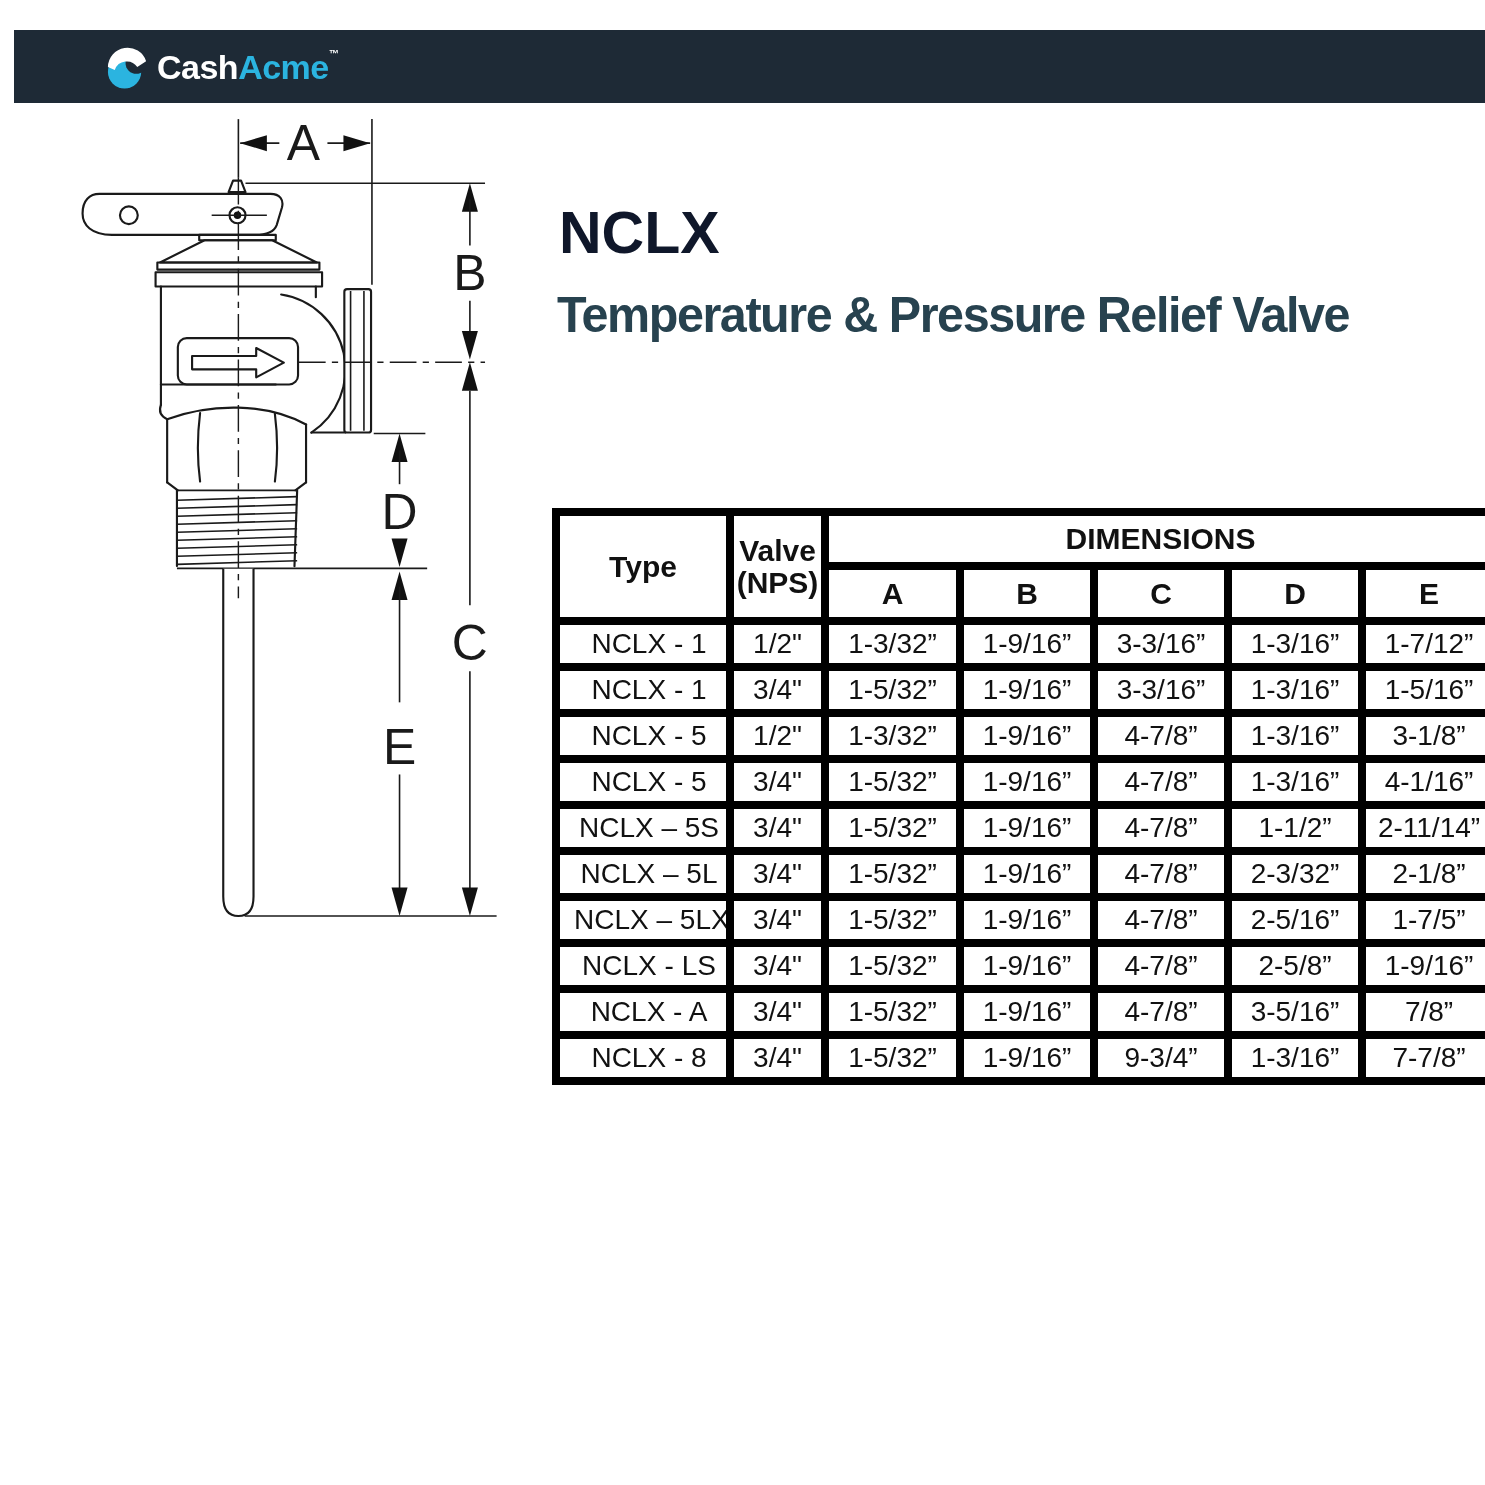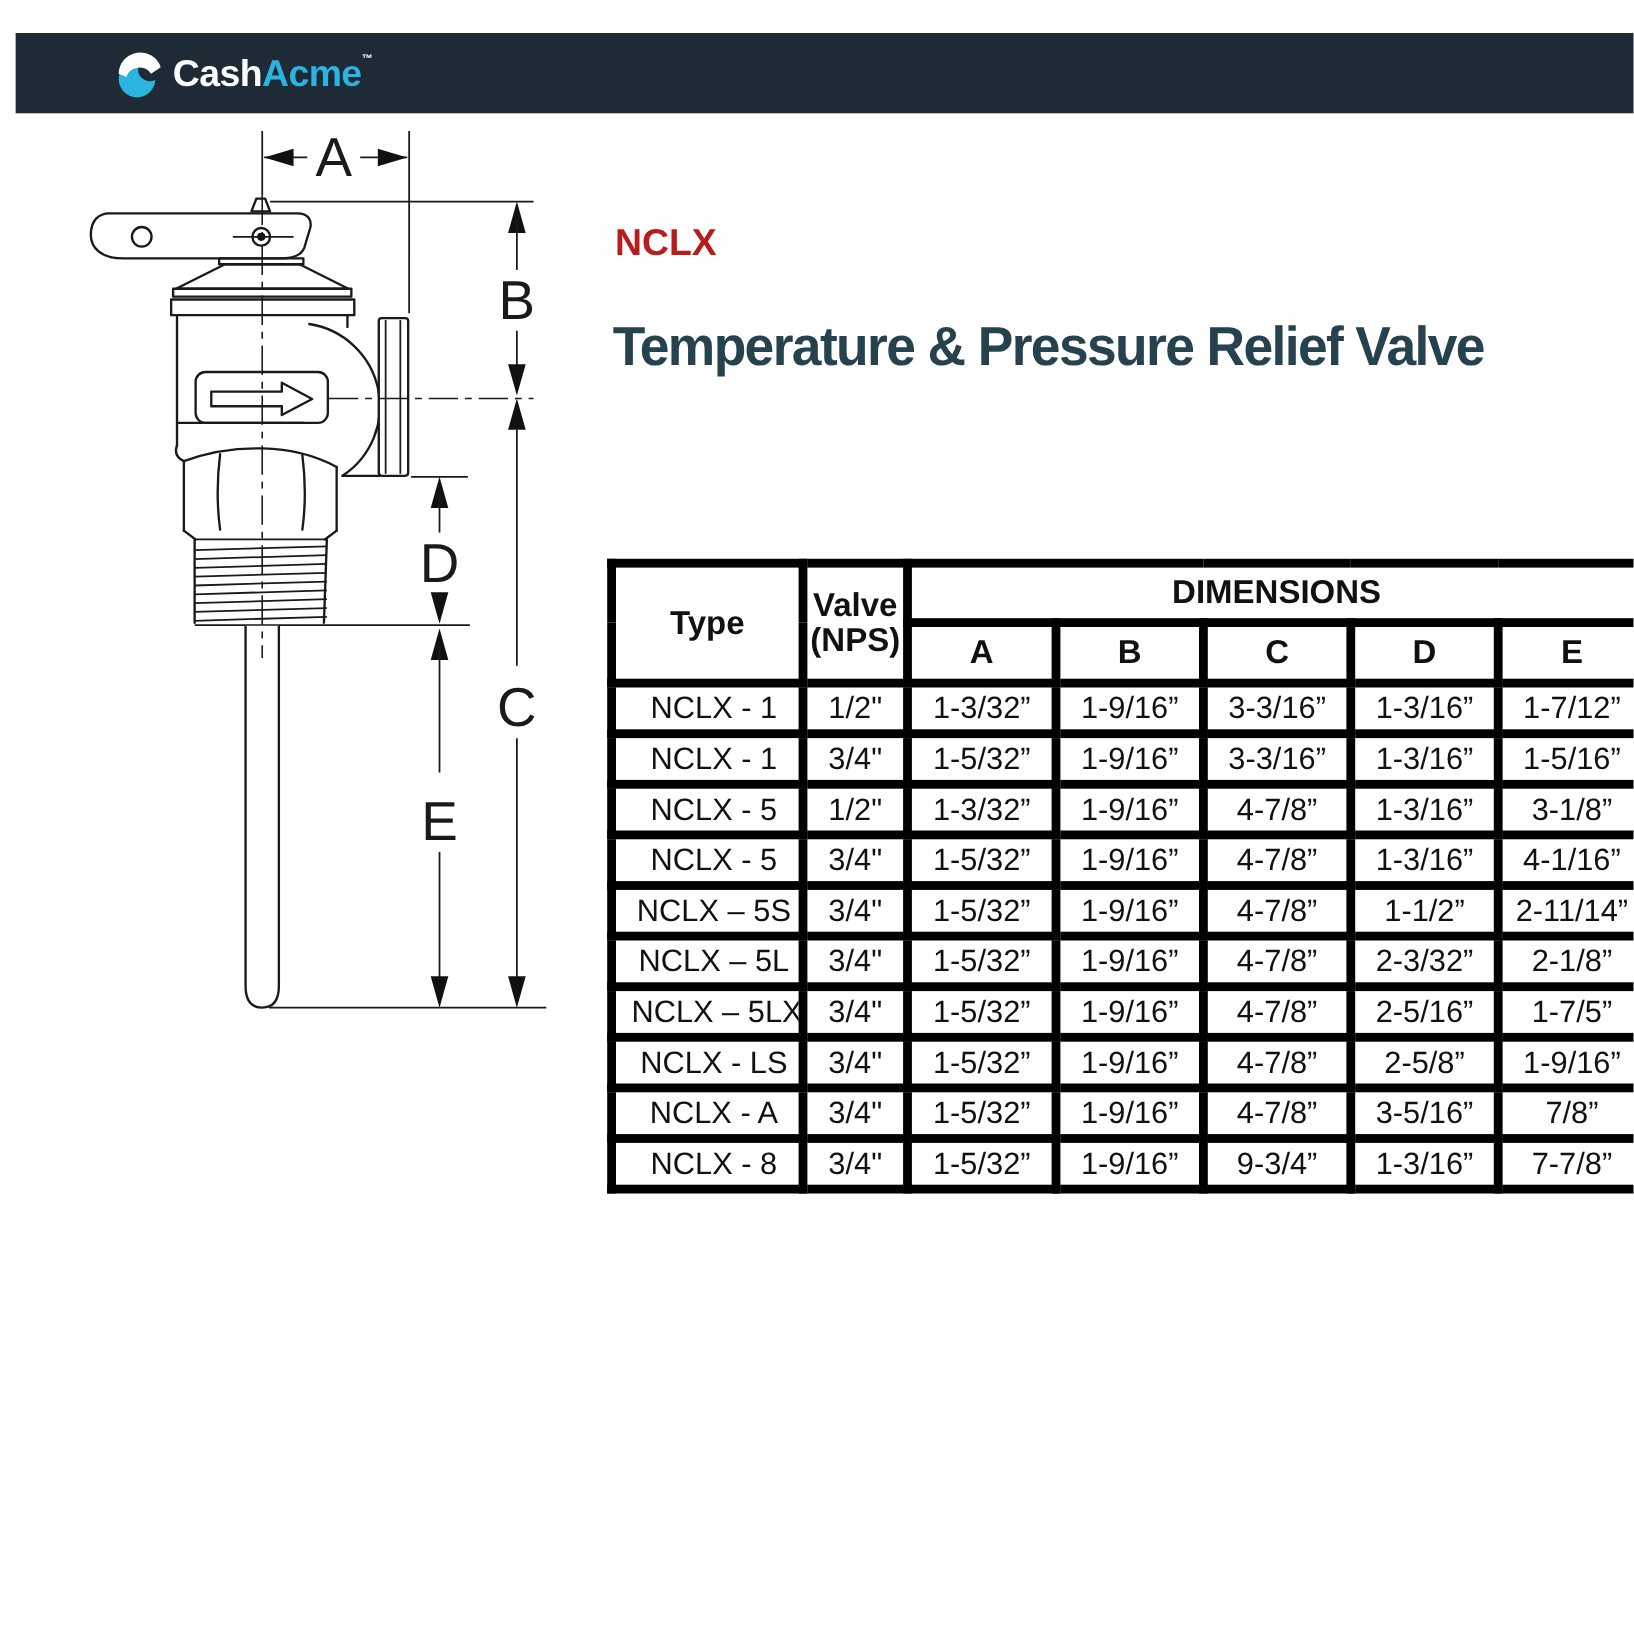--- a/index.html
+++ b/index.html
@@ -23,21 +23,21 @@
   .logo-icon{width:47px;height:50px;margin-right:6px;}
   .logo-text{
     font-size:34px;font-weight:bold;letter-spacing:-0.5px;
     color:#ffffff;white-space:nowrap;
   }
   .logo-accent{color:#2bb4e0;}
   .logo-tm{font-size:10px;color:#ffffff;vertical-align:top;font-weight:bold;}
   
   .model-title{
     position:absolute;left:545px;top:204px;
-    font-size:34px;font-weight:bold;color:#b91c1c;line-height:1;
+    font-size:59px;font-weight:bold;color:#0f172a;line-height:1;
     letter-spacing:0px;
   }
   .product-title{
     position:absolute;left:543px;top:290px;
     font-size:50px;font-weight:bold;color:#27424f;line-height:1;
     letter-spacing:-1.5px;white-space:nowrap;
     transform:scaleX(0.97);transform-origin:left center;
   }
   
   .valve-svg{position:absolute;left:0;top:112px;}

